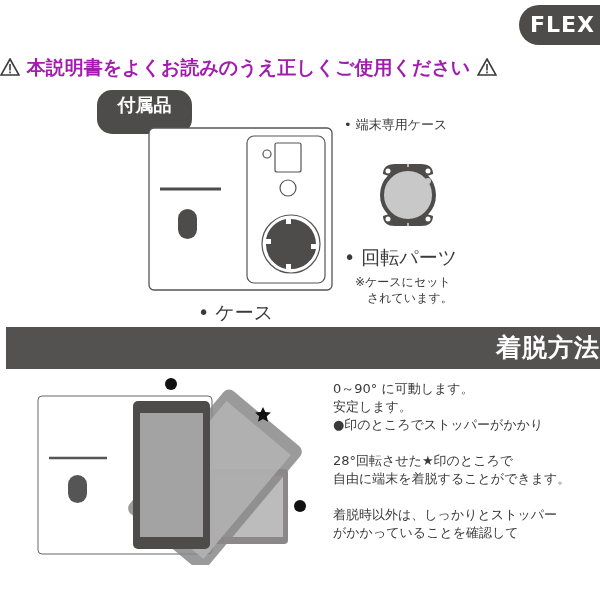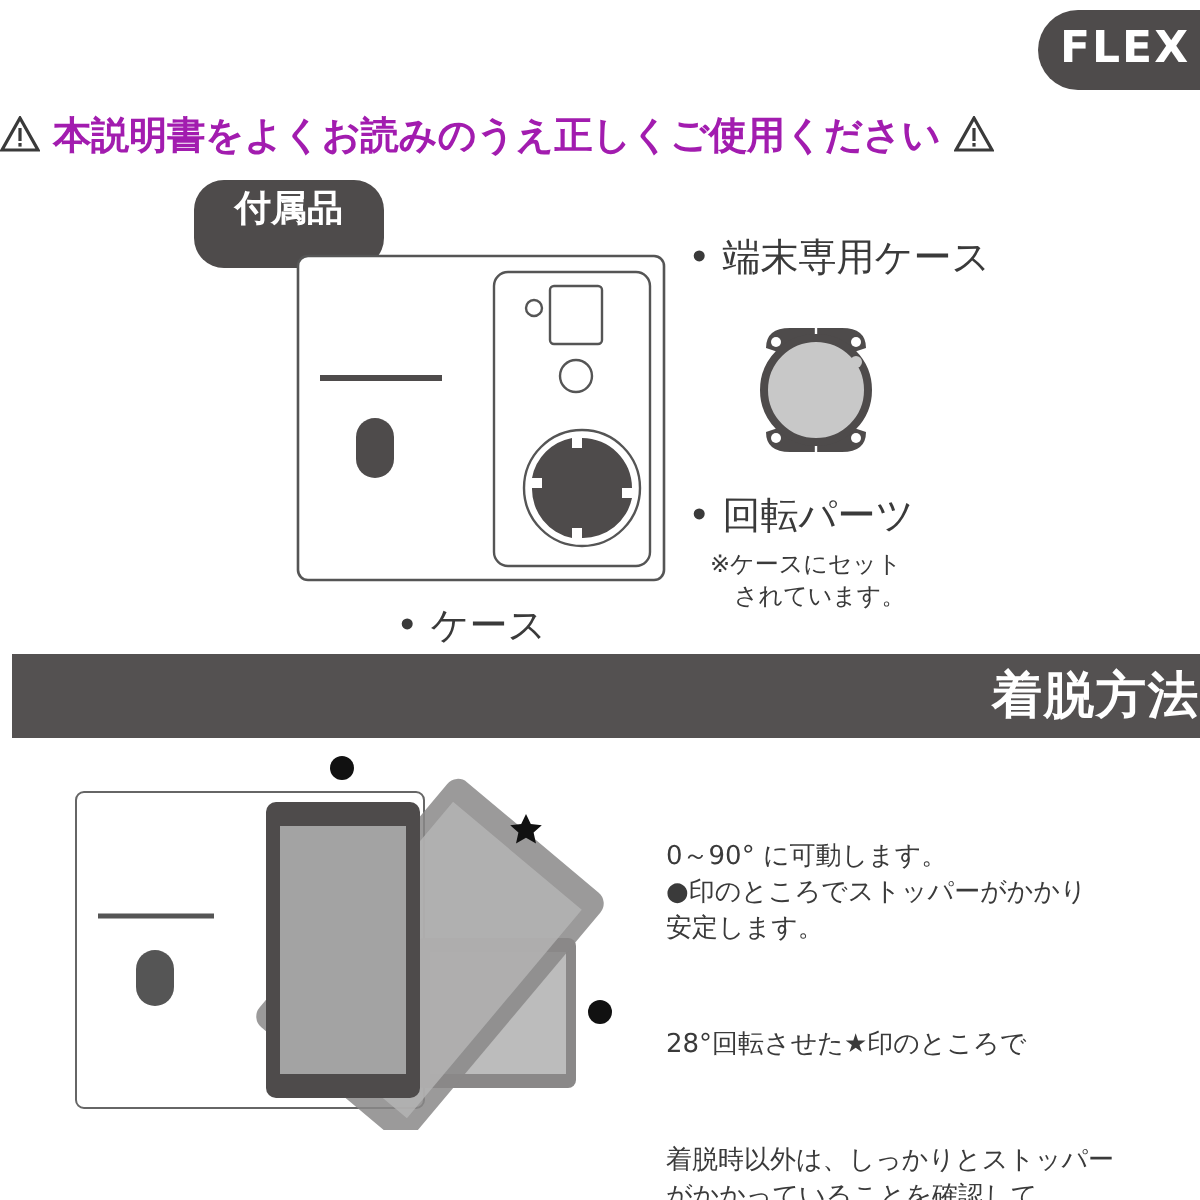--- a/index.html
+++ b/index.html
@@ -19,36 +19,36 @@
   .warn-icon { display: inline-block; vertical-align: -2px; }
 
   .section-pill {
     position: absolute; left: 97px; top: 90px; width: 95px; height: 44px;
     background: #4e4b4b; border-radius: 15px; color: #fff;
     font-size: 18px; font-weight: bold; text-align: center; line-height: 30px;
   }
 
   .case-diagram { position: absolute; left: 148px; top: 127px; }
   .label { position: absolute; white-space: nowrap; color: #3a3a3a; }
-  .lbl-case-dedicated { left: 344px; top: 116px; font-size: 19px; }
+  .lbl-case-dedicated { left: 344px; top: 116px; font-size: 13px; }
   .lbl-rotate { left: 344px; top: 245px; font-size: 19px; }
   .lbl-note { left: 355px; top: 274px; font-size: 12px; line-height: 16px; }
   .lbl-case { left: 198px; top: 300px; font-size: 19px; }
   .rot-part { position: absolute; left: 375px; top: 160px; }
 
   .section-bar {
     position: absolute; left: 6px; top: 327px; width: 594px; height: 42px;
     background: #545151; color: #fff; font-size: 25px; font-weight: bold;
     text-align: right; line-height: 42px; letter-spacing: 1px;
   }
 
   .howto-diagram { position: absolute; left: 30px; top: 370px; }
 
   .instructions { position: absolute; left: 333px; top: 380px; width: 265px; font-size: 13px; line-height: 18px; color: #3a3a3a; }
-  .instr-block { margin-bottom: 18px; margin-top: 40px; }
+  .instr-block { margin-bottom: 18px; }
   .instr-line { white-space: nowrap; display: block; }
 </style>
 </head>
 <body>
 
 <div class="flex-badge"><span>FLEX</span></div>
 
 <div class="warning-title">
   <svg class="warn-icon" width="20" height="18" viewBox="0 0 20 18">
       <path d="M10 1 L19 17 L1 17 Z" fill="none" stroke="#3a3a3a" stroke-width="1.6"></path>
@@ -117,23 +117,24 @@
   <rect x="103" y="31" width="77" height="148" rx="5" fill="#4e4b4b"></rect>
   <rect x="110" y="43" width="63" height="124" fill="#a3a3a3"></rect>
   <circle cx="141" cy="14" r="6" fill="#111"></circle>
   <circle cx="270" cy="136" r="6" fill="#111"></circle>
   <path d="M233 37 l2.4 5 5.5 0.6 -4.1 3.7 1.2 5.4 -5 -2.8 -5 2.8 1.2 -5.4 -4.1 -3.7 5.5 -0.6 Z" fill="#111"></path>
 </svg>
 
 <div class="instructions">
   <div class="instr-block">
     <span class="instr-line">0～90° に可動します。</span>
+    <span class="instr-line">安定します。</span>
     <span class="instr-line">●印のところでストッパーがかかり</span>
-    <span class="instr-line">安定します。</span>
   </div>
   <div class="instr-block">
     <span class="instr-line">28°回転させた★印のところで</span>
+    <span class="instr-line">自由に端末を着脱することができます。</span>
   </div>
   <div class="instr-block">
     <span class="instr-line">着脱時以外は、しっかりとストッパー</span>
     <span class="instr-line">がかかっていることを確認して</span>
   </div>
 </div>
 
 </body></html>

